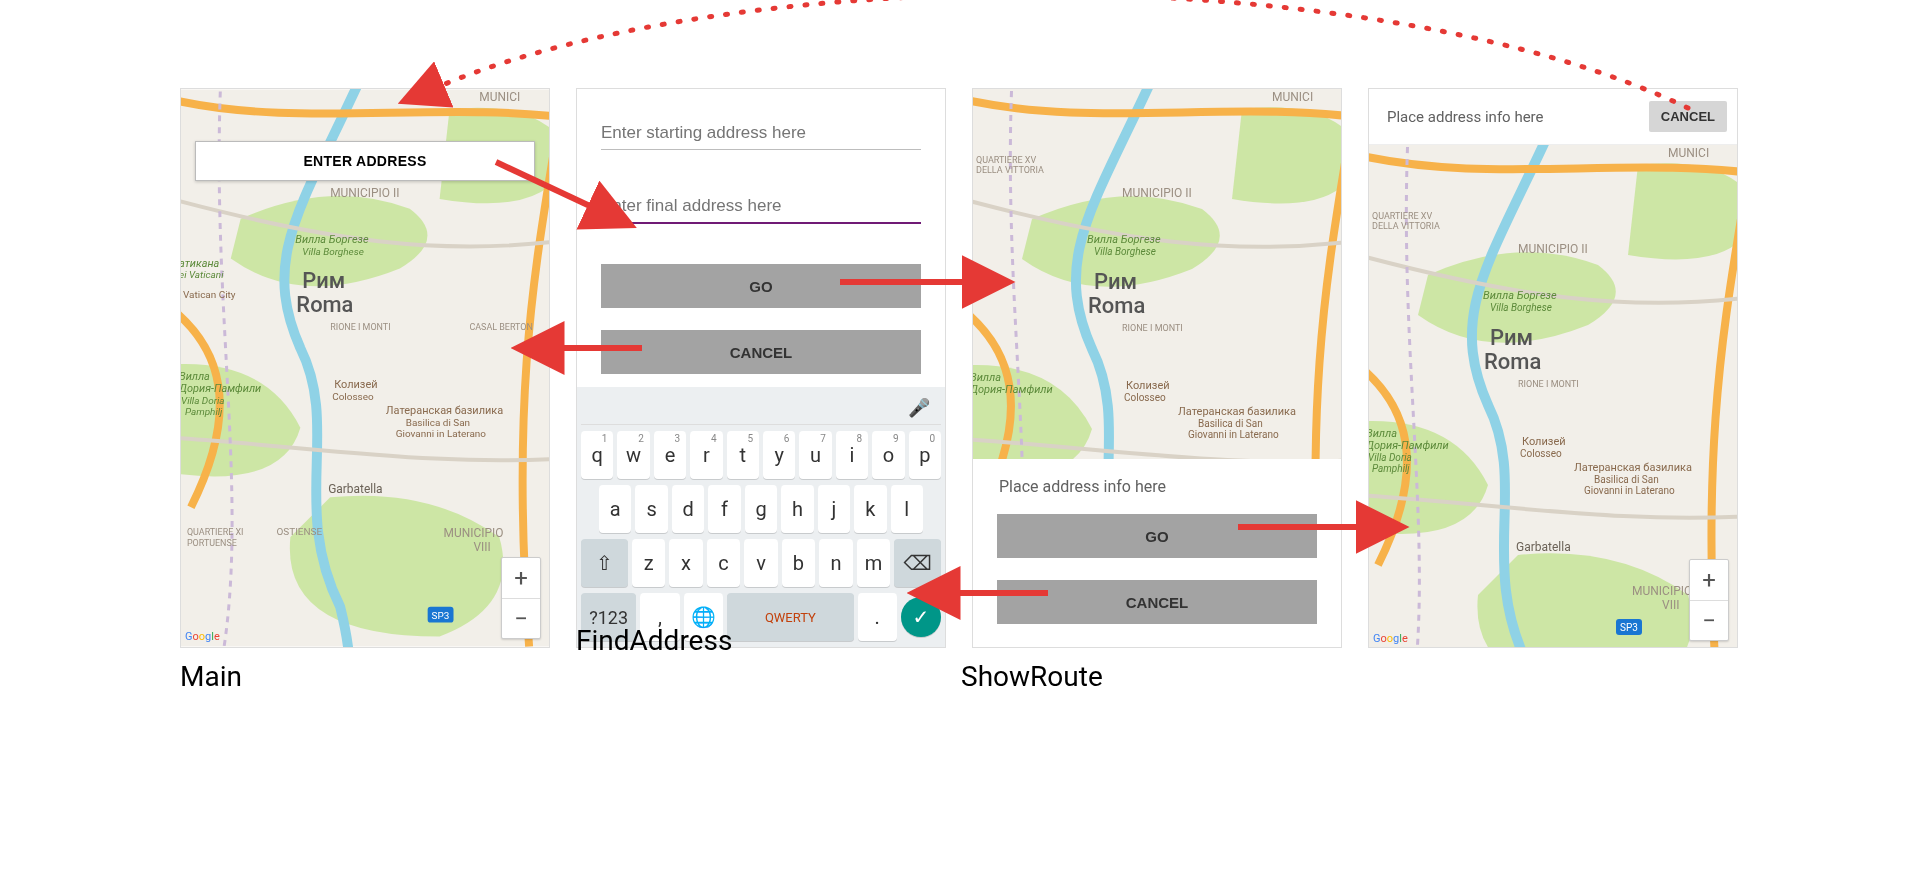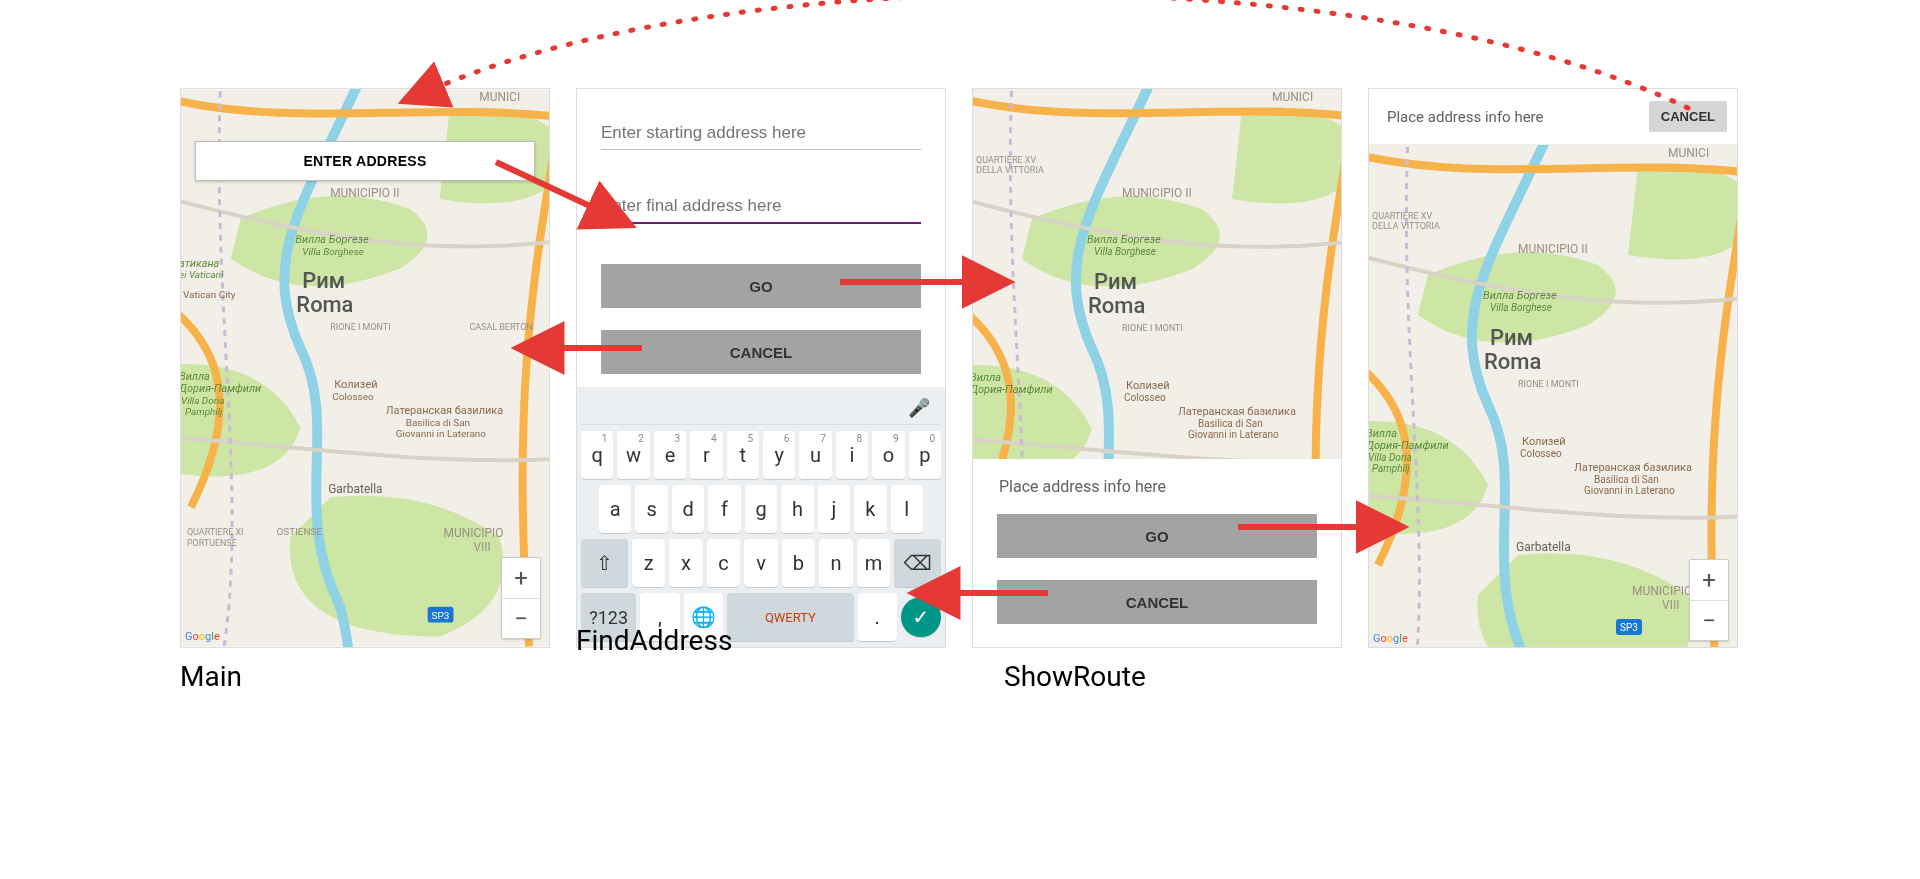--- a/index.html
+++ b/index.html
@@ -323,21 +323,21 @@
         <text x="216" y="349" font-size="10" fill="#896a4e">Giovanni in Laterano</text>
       </svg>
     </div>
     <div class="sr-panel">
       <div class="sr-placeholder">Place address info here</div>
       <button class="wide-btn">GO</button>
       <div class="gap-22"></div>
       <button class="wide-btn">CANCEL</button>
     </div>
   </div>
-  <div class="phone-label" style="left:824px; top:660px;">ShowRoute</div>
+  <div class="phone-label" style="left:781px; top:660px;">ShowRoute</div>
 
   <div class="phone" style="left:1188px; top:88px;">
     <div class="top-bar">
       <div class="hint-text">Place address info here</div>
       <button class="cancel-chip">CANCEL</button>
     </div>
     <div class="drive-map">
       <svg viewBox="0 0 370 504" width="100%" height="100%" preserveAspectRatio="xMidYMin slice">
           <use href="#rome-map"></use>
         <text x="122" y="200" font-size="22" font-weight="500" fill="#555">Рим</text>

